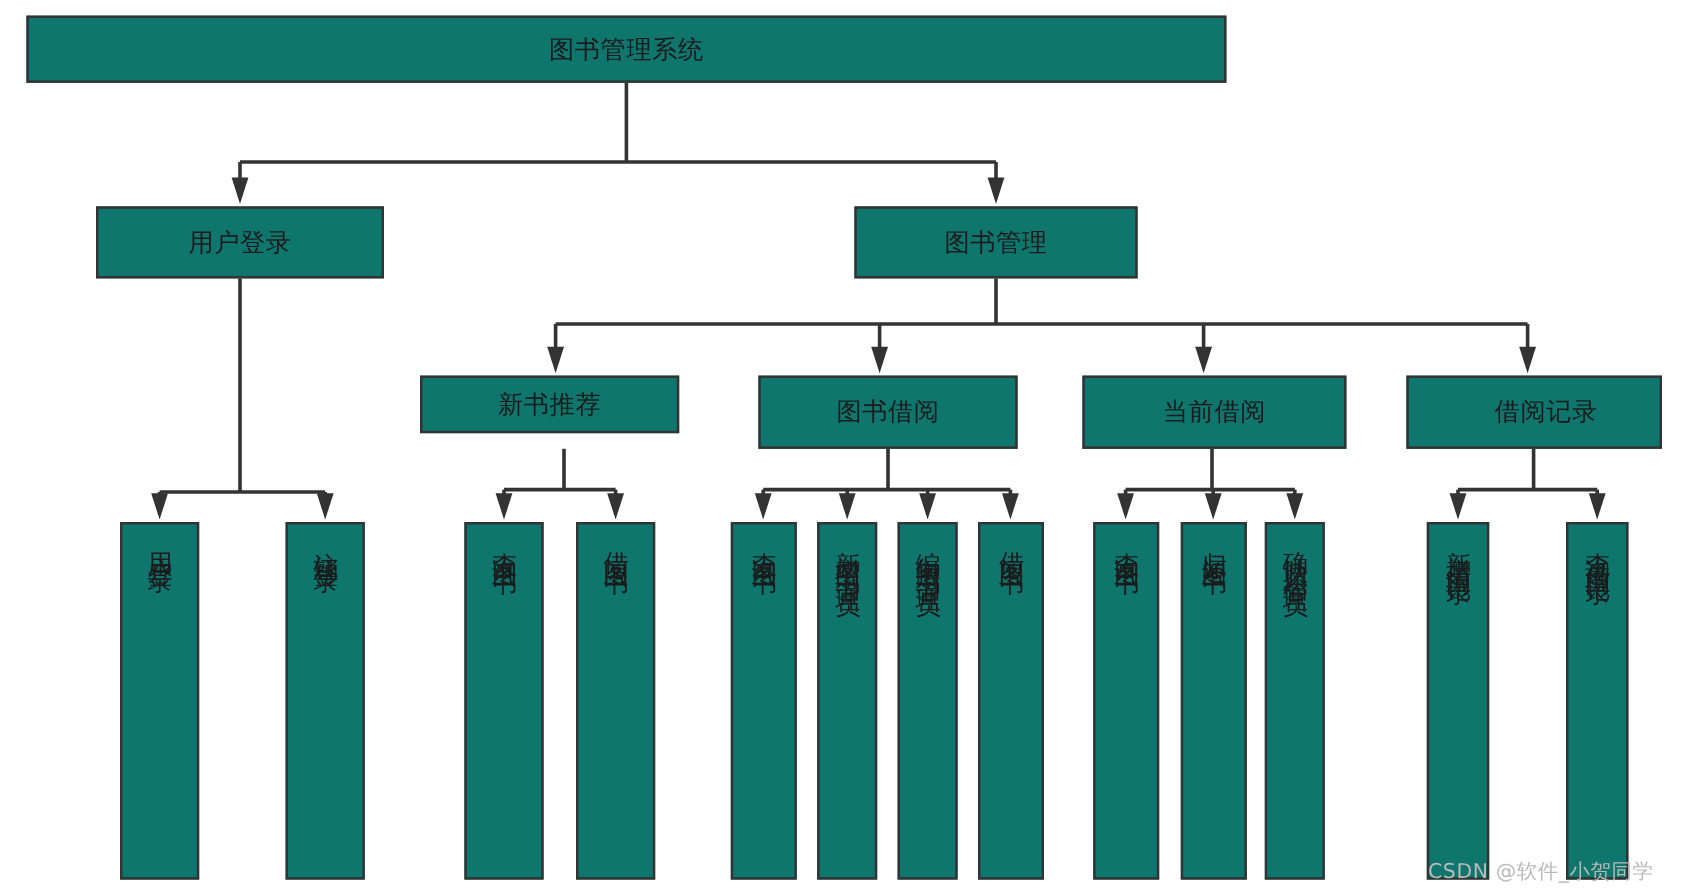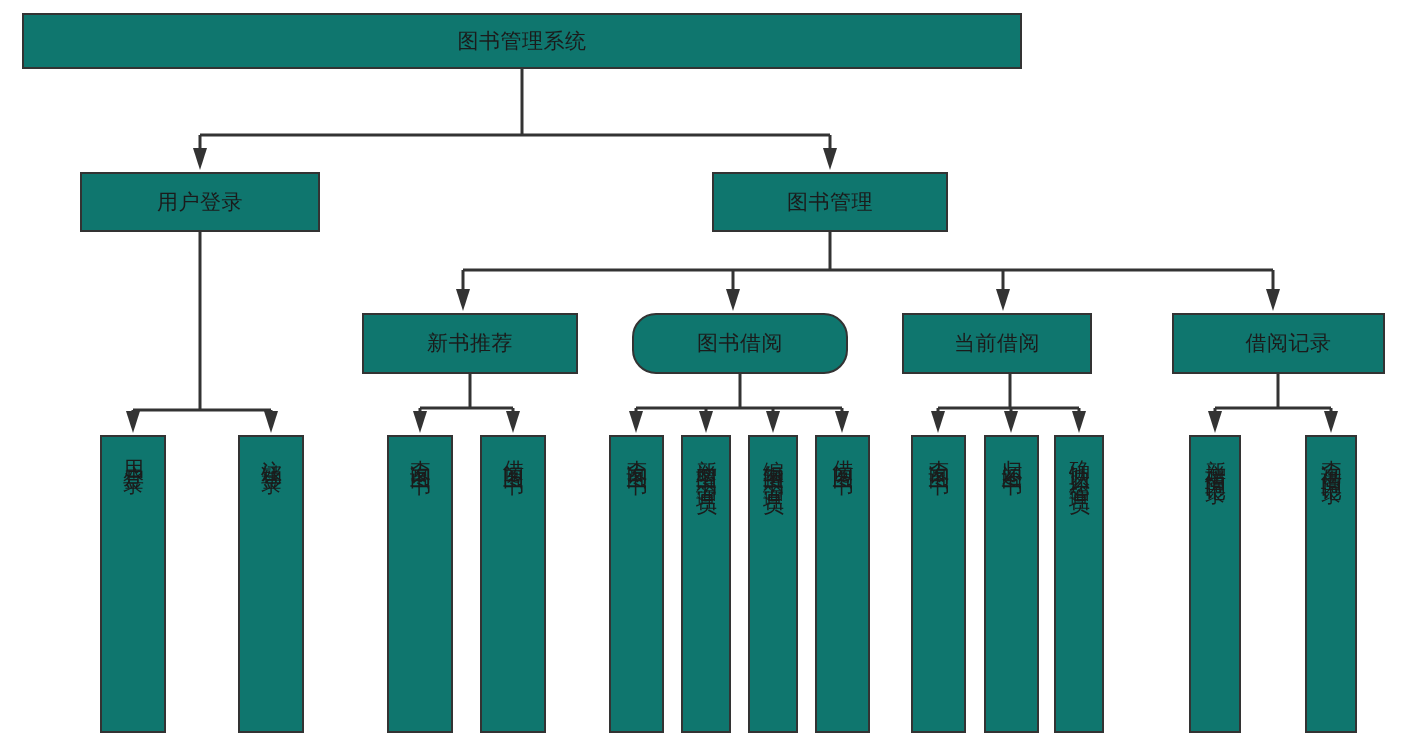--- a/index.html
+++ b/index.html
@@ -144,27 +144,27 @@
   <div id="nodes-layer">
       <div class="node horiz" style="left: 22px; top: 13px; width: 1000px; height: 56px;">
         <span class="label">图书管理系统</span>
       </div>
       <div class="node horiz" style="left: 80px; top: 172px; width: 240px; height: 60px;">
         <span class="label">用户登录</span>
       </div>
       <div class="node horiz" style="left: 712px; top: 172px; width: 236px; height: 60px;">
         <span class="label">图书管理</span>
       </div>
-      <div class="node horiz" style="left: 362px; top: 313px; width: 216px; height: 61px;">
+      <div class="node horiz" style="left: 350px; top: 313px; width: 216px; height: 48px;">
         <span class="label">新书推荐</span>
       </div>
-      <div class="node horiz" style="left: 632px; top: 313px; width: 216px; height: 61px; border-radius: 24px;">
+      <div class="node horiz" style="left: 632px; top: 313px; width: 216px; height: 61px;">
         <span class="label">图书借阅</span>
       </div>
-      <div class="node horiz" style="left: 902px; top: 313px; width: 190px; height: 61px;">
+      <div class="node horiz" style="left: 902px; top: 313px; width: 220px; height: 61px;">
         <span class="label">当前借阅</span>
       </div>
       <div class="node horiz" style="left: 1172px; top: 313px; width: 213px; height: 61px; padding-left: 20px;">
         <span class="label">借阅记录</span>
       </div>
       <div class="node vert" style="left: 100px; top: 435px; width: 66px; height: 298px;">
         <span class="label">用户登录</span>
       </div>
       <div class="node vert" style="left: 238px; top: 435px; width: 66px; height: 298px;">
         <span class="label">注销登录</span>
@@ -197,14 +197,15 @@
         <span class="label">确认归还（管理员）</span>
       </div>
       <div class="node vert" style="left: 1189px; top: 435px; width: 52px; height: 298px;">
         <span class="label">新增借阅记录</span>
       </div>
       <div class="node vert" style="left: 1305px; top: 435px; width: 52px; height: 298px;">
         <span class="label">查询借阅记录</span>
       </div>
     </div>
 
+  <div class="watermark" style="left:1190px; top:715px;">CSDN @软件_小贺同学</div>
 
 </div>
 
 </body></html>

